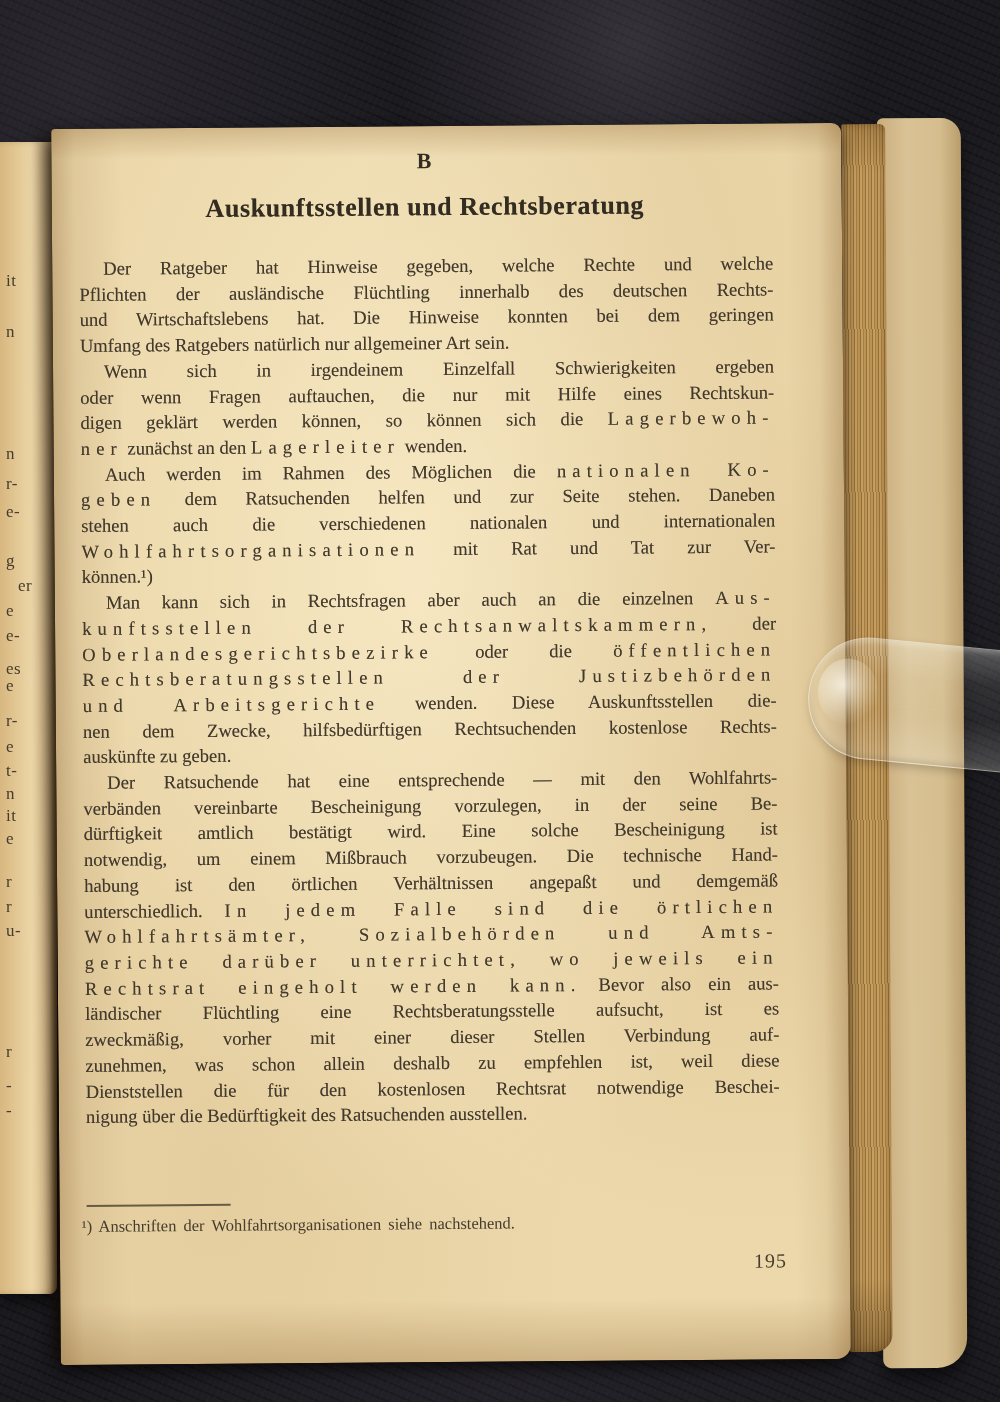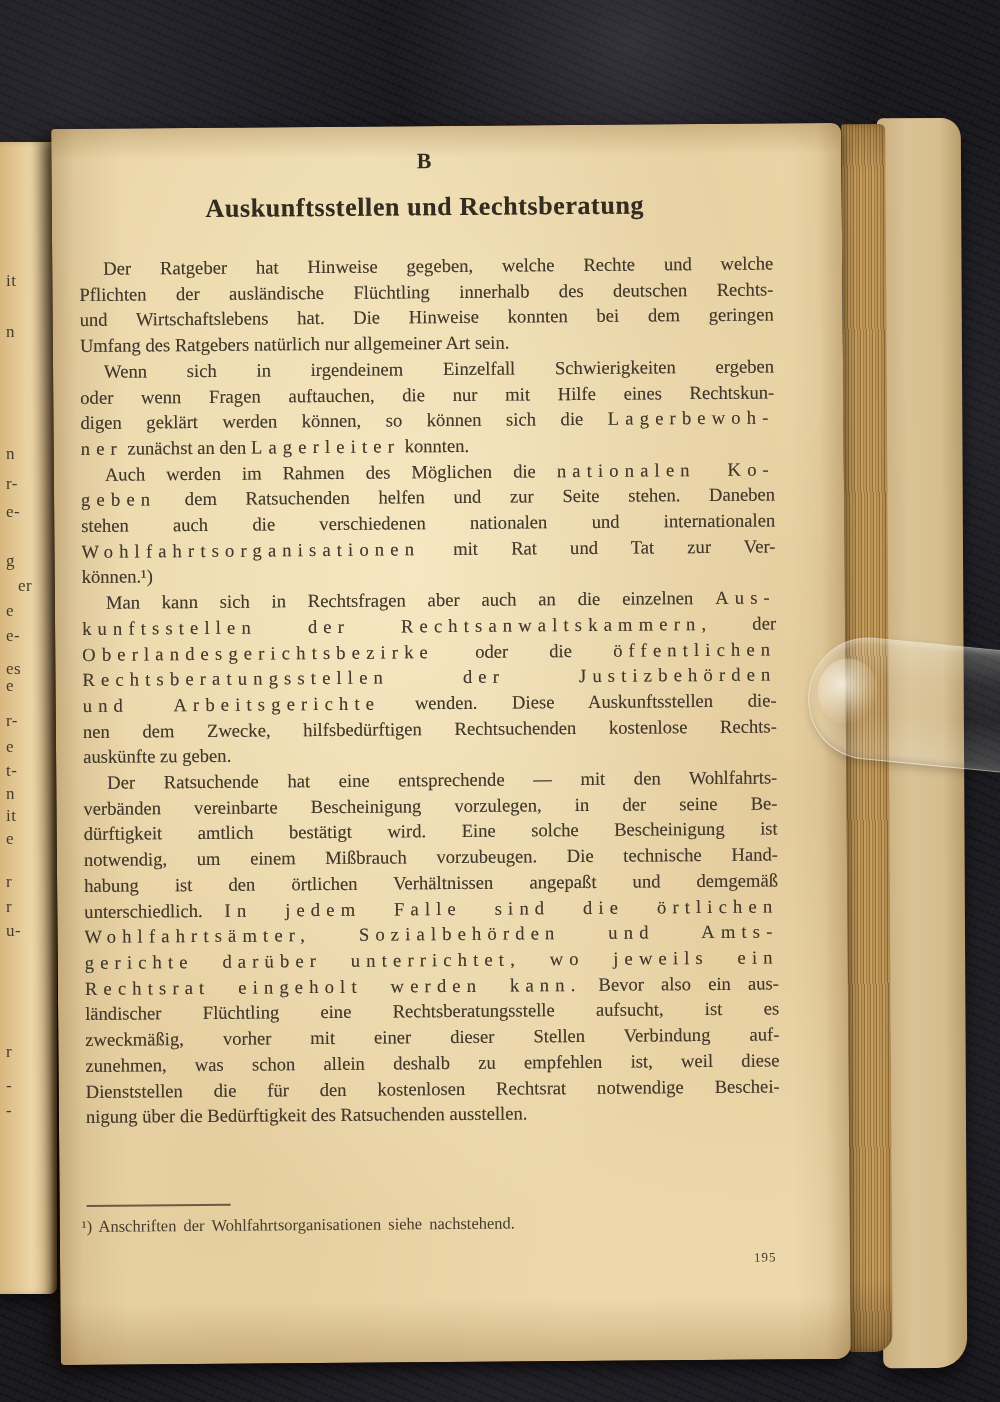--- a/index.html
+++ b/index.html
@@ -93,21 +93,21 @@
   .footnote-rule{
     position:absolute;top:1076px;left:27px;width:144px;height:2px;
     background:rgba(72,62,46,0.8);
   }
   .footnote{
     position:absolute;top:1088px;left:22px;width:700px;
     font-size:16.5px;color:#453c2d;word-spacing:3px;
   }
   .page-number{
     position:absolute;top:1126px;left:694px;
-    font-size:13px;color:#453d2f;letter-spacing:1px;
+    font-size:20px;color:#453d2f;letter-spacing:1px;
   }
 
   
   .plastic-strip{
     position:absolute;left:808px;top:642px;width:212px;height:120px;z-index:6;
     transform:rotate(5.5deg);
     border-radius:60px 8px 8px 60px;
     background:linear-gradient(to bottom, rgba(250,250,242,0.28) 0%, rgba(240,238,228,0.10) 30%, rgba(225,222,210,0.08) 60%, rgba(250,250,242,0.22) 100%);
     border:1.5px solid rgba(252,250,240,0.40);
     box-shadow:inset 0 3px 5px rgba(255,255,250,0.25), inset 0 -3px 5px rgba(120,110,90,0.25), 2px 4px 8px rgba(0,0,0,0.18);
@@ -160,21 +160,21 @@
           <div class="para">
             <div class="line first"><span>Der Ratgeber hat Hinweise gegeben, welche Rechte und welche</span></div>
             <div class="line"><span>Pflichten der ausländische Flüchtling innerhalb des deutschen Rechts-</span></div>
             <div class="line"><span>und Wirtschaftslebens hat. Die Hinweise konnten bei dem geringen</span></div>
             <div class="line last"><span>Umfang des Ratgebers natürlich nur allgemeiner Art sein.</span></div>
           </div>
           <div class="para">
             <div class="line first"><span>Wenn sich in irgendeinem Einzelfall Schwierigkeiten ergeben</span></div>
             <div class="line"><span>oder wenn Fragen auftauchen, die nur mit Hilfe eines Rechtskun-</span></div>
             <div class="line"><span>digen geklärt werden können, so können sich die </span><span class="sp">Lagerbewoh-</span></div>
-            <div class="line last"><span class="sp">ner</span><span> zunächst an den </span><span class="sp">Lagerleiter</span><span> konnten.</span></div>
+            <div class="line last"><span class="sp">ner</span><span> zunächst an den </span><span class="sp">Lagerleiter</span><span> wenden.</span></div>
           </div>
           <div class="para">
             <div class="line first"><span>Auch werden im Rahmen des Möglichen die </span><span class="sp">nationalen Ko-</span></div>
             <div class="line"><span class="sp">geben</span><span> dem Ratsuchenden helfen und zur Seite stehen. Daneben</span></div>
             <div class="line"><span>stehen auch die verschiedenen nationalen und internationalen</span></div>
             <div class="line"><span class="sp">Wohlfahrtsorganisationen</span><span> mit Rat und Tat zur Ver-</span></div>
             <div class="line last"><span>können.¹)</span></div>
           </div>
           <div class="para">
             <div class="line first"><span>Man kann sich in Rechtsfragen aber auch an die einzelnen </span><span class="sp">Aus-</span></div>

